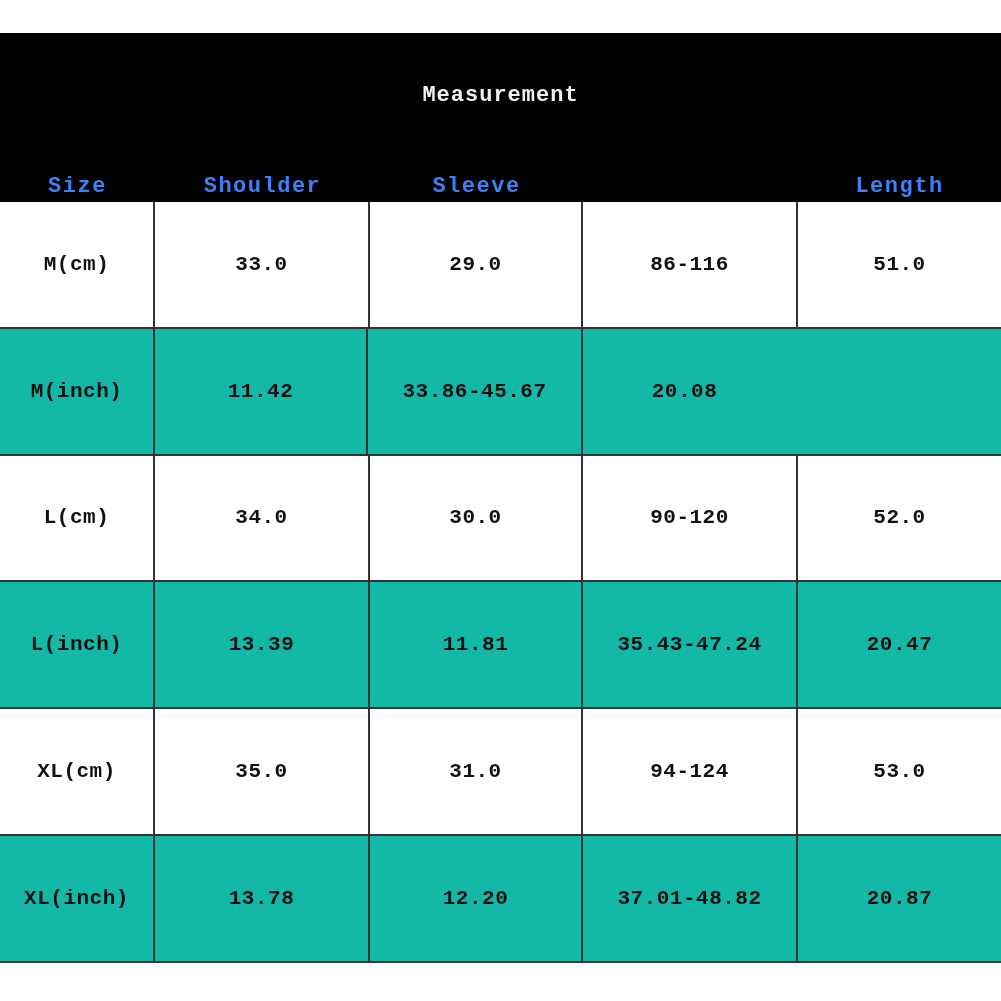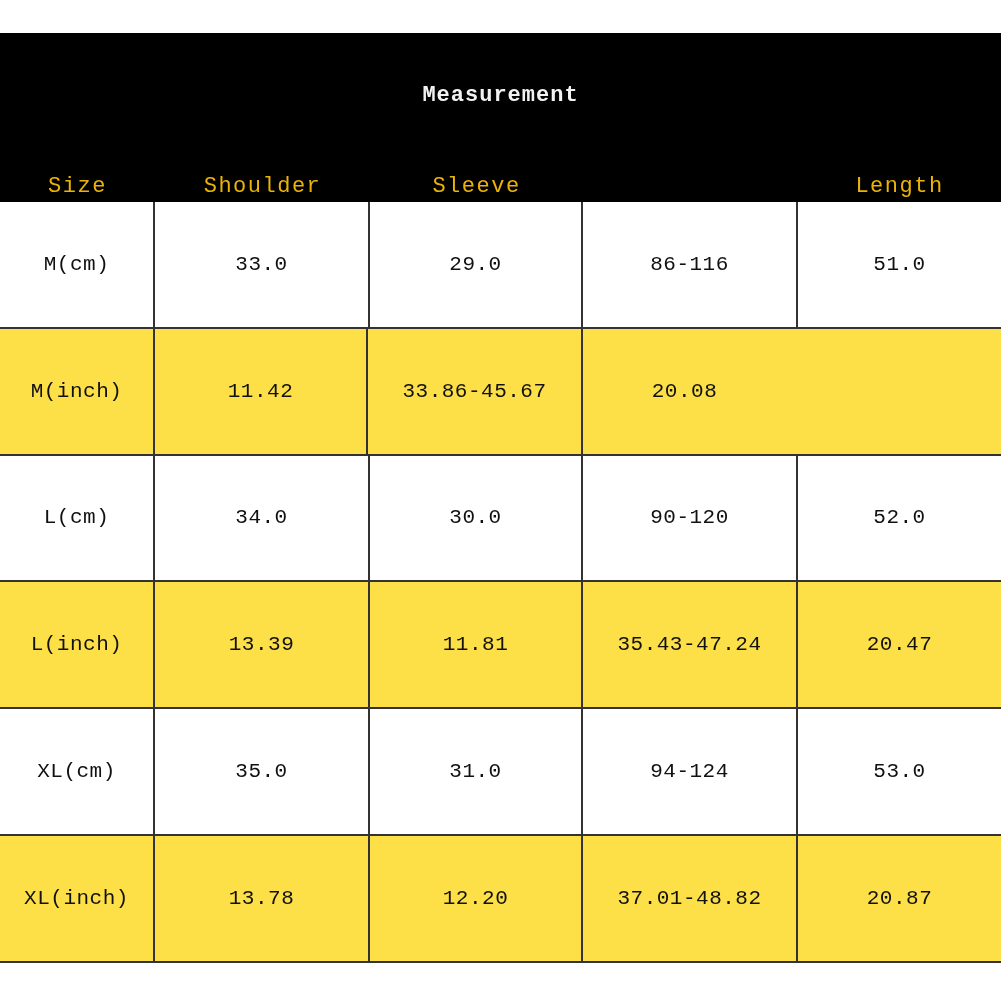--- a/index.html
+++ b/index.html
@@ -49,23 +49,23 @@
     position: absolute;
     left: 0;
     top: 139px;
     width: 1001px;
     height: 30px;
   }
 
   .header-col {
     position: absolute;
     top: 0;
-    color: #eab308;
+    color: #3b82f6;
     font-size: 22px;
-    font-weight: normal;
+    font-weight: bold;
     letter-spacing: 1.5px;
     line-height: 30px;
     text-align: center;
     white-space: nowrap;
   }
   .header-col.c0 { left: 0px;   width: 155px; }
   .header-col.c1 { left: 155px; width: 215px; text-align: center; }
   .header-col.c2 { left: 370px; width: 213px; }
   .header-col.c3 { left: 583px; width: 215px; margin-top: 47px; }
   .header-col.c4 { left: 798px; width: 203px; }
@@ -80,32 +80,32 @@
   }
 
   .row {
     position: relative;
     display: flex;
     width: 1001px;
     height: 126.8px;
     box-sizing: border-box;
     border-bottom: 2px solid #333333;
   }
-  .row.shaded { background: #fde047; }
+  .row.shaded { background: #14b8a6; }
   .row.plain  { background: #ffffff; }
 
   .cell {
     box-sizing: border-box;
     display: flex;
     align-items: center;
     justify-content: center;
     height: 100%;
     color: #111111;
     font-size: 21px;
-    font-weight: normal;
+    font-weight: bold;
     letter-spacing: 0.5px;
     white-space: nowrap;
     border-right: 2px solid #333333;
   }
   .cell.c0 { width: 155px; }
   .cell.c1 { width: 215px; }
   .cell.c2 { width: 213px; }
   .cell.c3 { width: 215px; }
   .cell.c4 { width: 203px; border-right: none; }
 </style>

